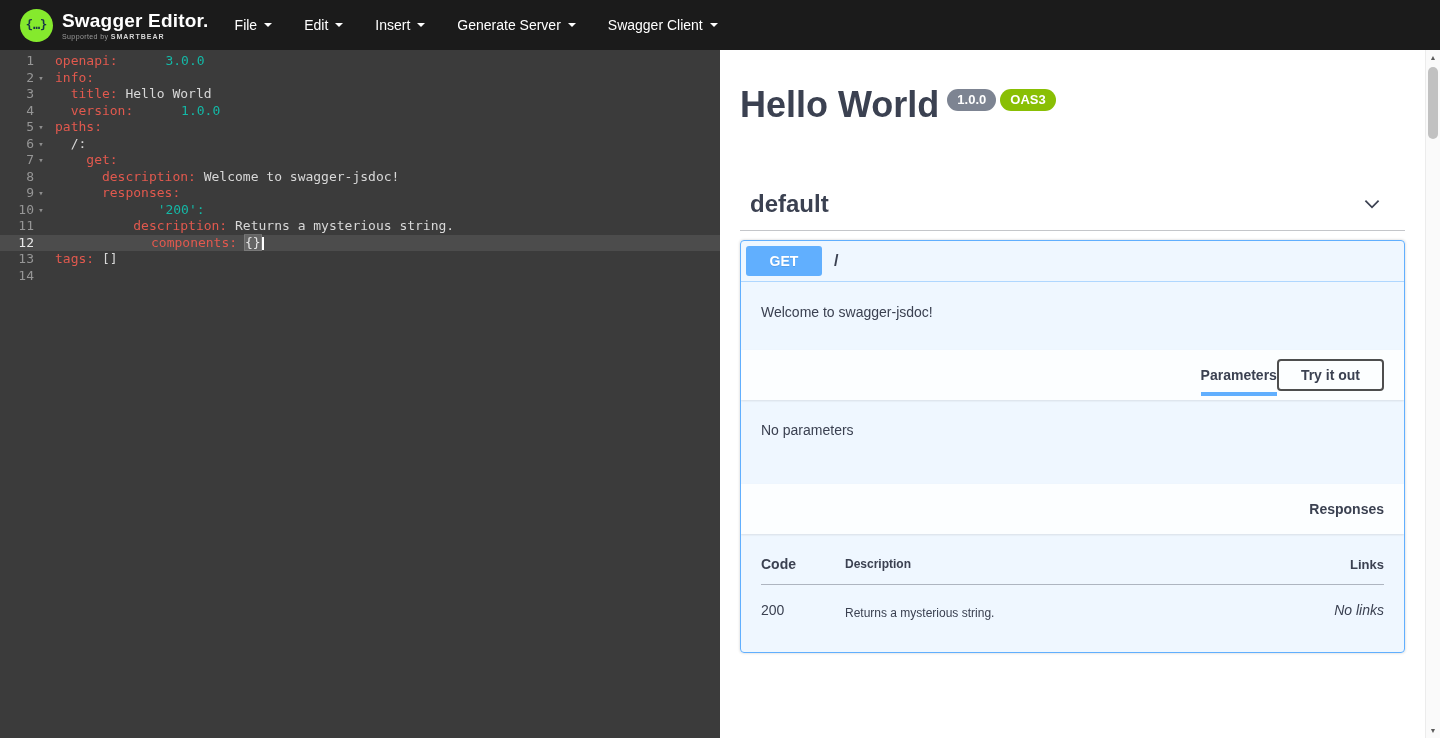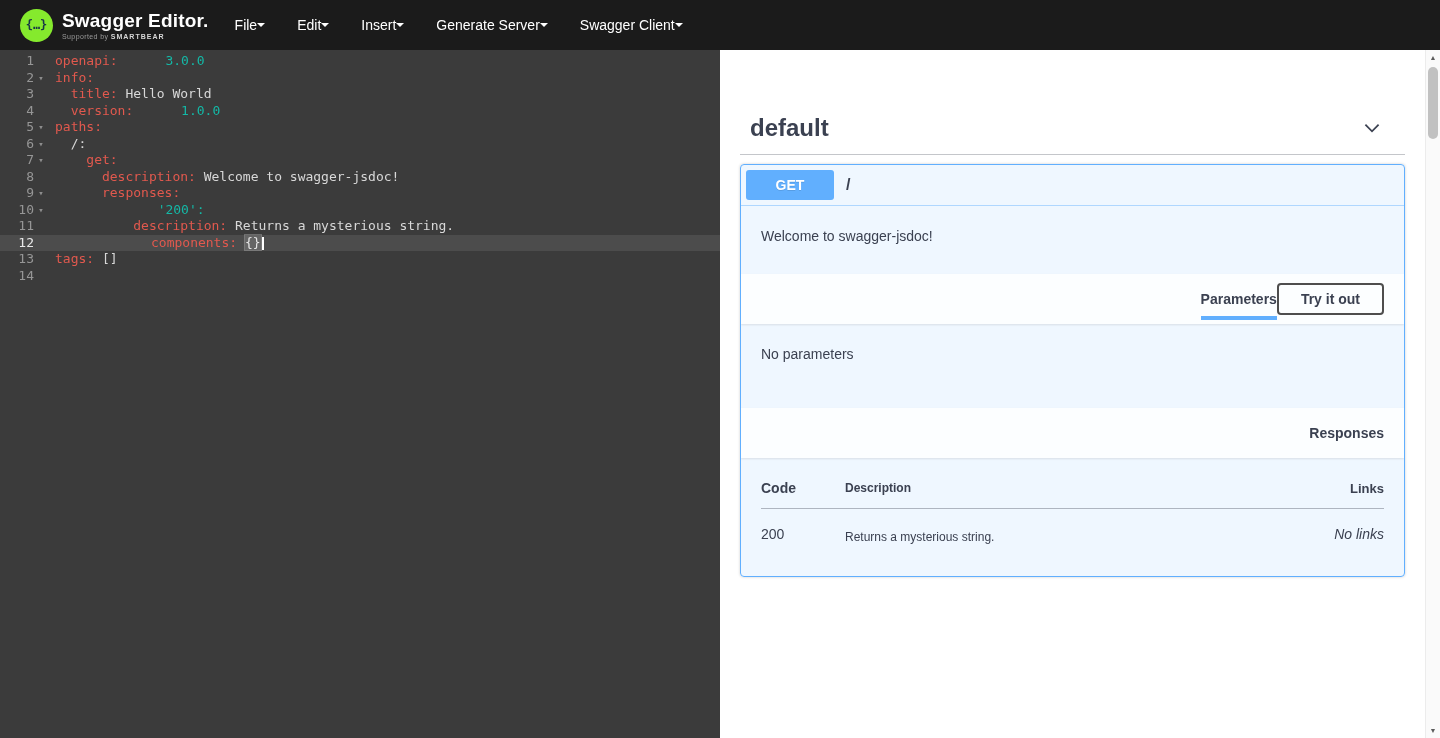--- a/index.html
+++ b/index.html
@@ -19,21 +19,21 @@
     color: #173647; font-family: "DejaVu Sans Mono", monospace; font-size: 12px; font-weight: bold;
     display: flex; align-items: center; justify-content: center; flex: none;
   }
   .brand-text { display: flex; flex-direction: column; line-height: 1; }
   .brand-title { color: #fff; font-size: 19px; font-weight: 600; letter-spacing: .2px; }
   .brand-sub { color: #9b9b9b; font-size: 7px; margin-top: 3px; letter-spacing: .4px; }
   .brand-sub .sb { color: #d7d7d7; font-weight: bold; letter-spacing: 1px; }
   .menus { display: flex; align-items: center; gap: 32px; margin-left: 26px; }
   .menu-item {
     background: none; border: none; color: #fff; font-size: 14px;
-    font-family: "Liberation Sans", sans-serif; display: flex; align-items: center; cursor: pointer;
+    font-family: "Liberation Sans", sans-serif; display: flex; align-items: center; gap: 7px; cursor: pointer;
   }
   .caret {
     width: 0; height: 0; border-left: 4px solid transparent; border-right: 4px solid transparent;
     border-top: 4px solid #fff; display: inline-block;
   }
 
   
   .main { flex: 1; display: flex; height: 688px; }
 
   
@@ -78,21 +78,21 @@
   .opblock {
     margin-top: 9px; border: 1px solid #61affe; border-radius: 4px;
     background: rgba(97,175,254,.1); box-shadow: 0 0 3px rgba(0,0,0,.19); overflow: hidden;
   }
   .op-summary {
     display: flex; align-items: center; gap: 12px; padding: 5px;
     border-bottom: 1px solid rgba(97,175,254,.45); cursor: pointer;
   }
   .method {
     background: #61affe; color: #fff; font-weight: bold; font-size: 14px;
-    border-radius: 3px; width: 88px; padding: 7px 0; text-align: center;
+    border-radius: 3px; width: 76px; padding: 7px 0; text-align: center;
     text-shadow: 0 1px 0 rgba(0,0,0,.1);
   }
   .path { font-size: 16px; font-weight: 600; color: #3b4151; }
   .op-desc { padding: 22px 20px 30px; font-size: 14px; color: #3b4151; }
 
   .sec-header {
     display: flex; justify-content: flex-end; align-items: center;
     min-height: 50px; padding: 8px 20px;
     background: rgba(255,255,255,.8); box-shadow: 0 1px 2px rgba(0,0,0,.1);
   }
@@ -185,20 +185,23 @@
         <div class="ed-line"><span class="ed-gutter">8</span><span class="ed-fold"></span><span class="ed-code"><span class="tok-plain">      </span><span class="tok-key">description:</span><span class="tok-plain"> Welcome to swagger-jsdoc!</span></span></div>
         <div class="ed-line"><span class="ed-gutter">9</span><span class="ed-fold">▾</span><span class="ed-code"><span class="tok-plain">      </span><span class="tok-key">responses:</span></span></div>
         <div class="ed-line"><span class="ed-gutter">10</span><span class="ed-fold">▾</span><span class="ed-code"><span class="tok-plain">        </span><span class="tok-num">'200':</span></span></div>
         <div class="ed-line"><span class="ed-gutter">11</span><span class="ed-fold"></span><span class="ed-code"><span class="tok-plain">          </span><span class="tok-key">description:</span><span class="tok-plain"> Returns a mysterious string.</span></span></div>
         <div class="ed-line active"><span class="ed-gutter">12</span><span class="ed-fold"></span><span class="ed-code"><span class="tok-key">components:</span><span class="tok-plain"> </span><span class="tok-bracket">{}</span><span class="tok-cursor"></span></span></div>
         <div class="ed-line"><span class="ed-gutter">13</span><span class="ed-fold"></span><span class="ed-code"><span class="tok-key">tags:</span><span class="tok-plain"> []</span></span></div>
         <div class="ed-line"><span class="ed-gutter">14</span><span class="ed-fold"></span><span class="ed-code"></span></div>
       </section>
 
     <section class="preview-pane">
+      <div class="info">
+        <h1><span>Hello World</span><span class="badge badge-version">1.0.0</span><span class="badge badge-oas">OAS3</span></h1>
+      </div>
 
       <div class="tag-section">
         <div class="tag-header">
           <h3>default</h3>
           <span class="chev">
             <svg width="22" height="22" viewBox="0 0 20 20">
                 <path d="M4 7l6 6 6-6" fill="none" stroke="#3b4151" stroke-width="1.6"></path>
               </svg>
           </span>
         </div>

